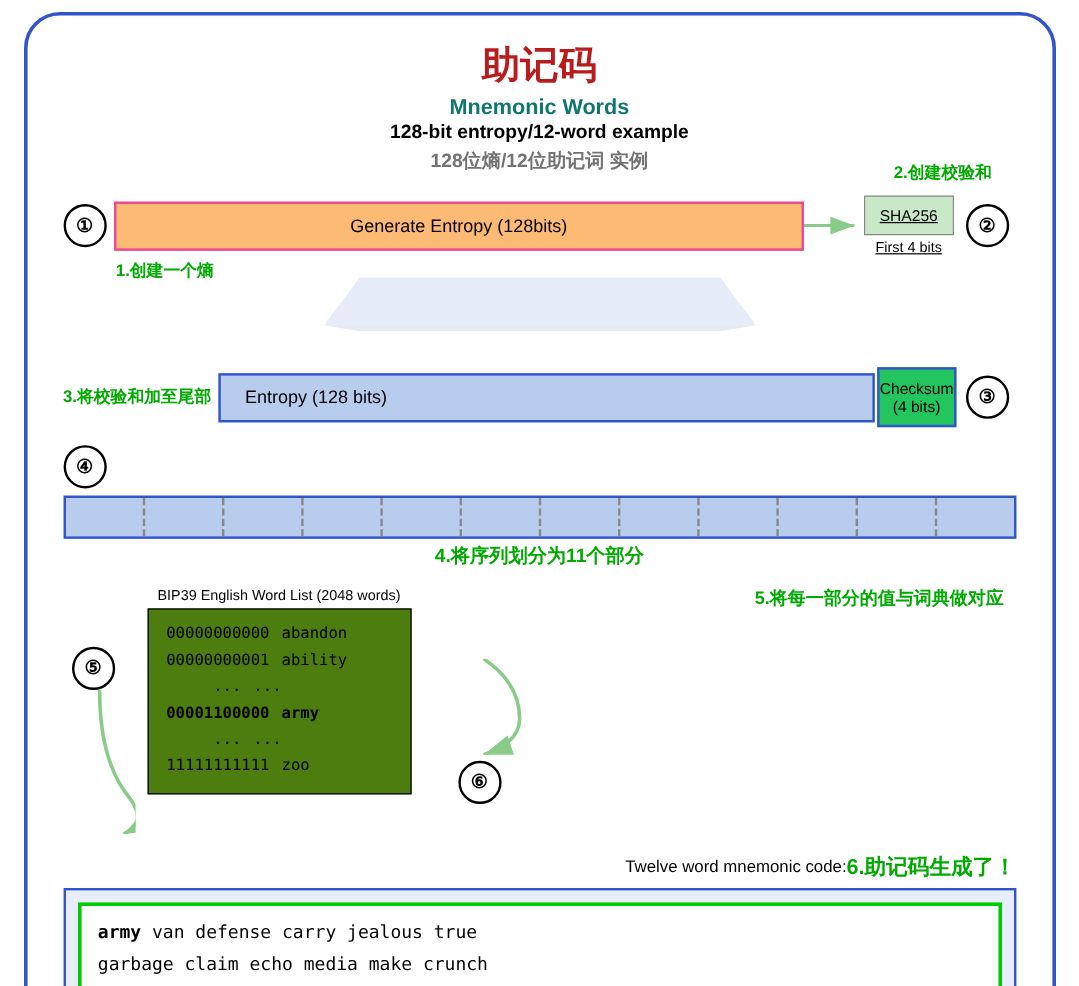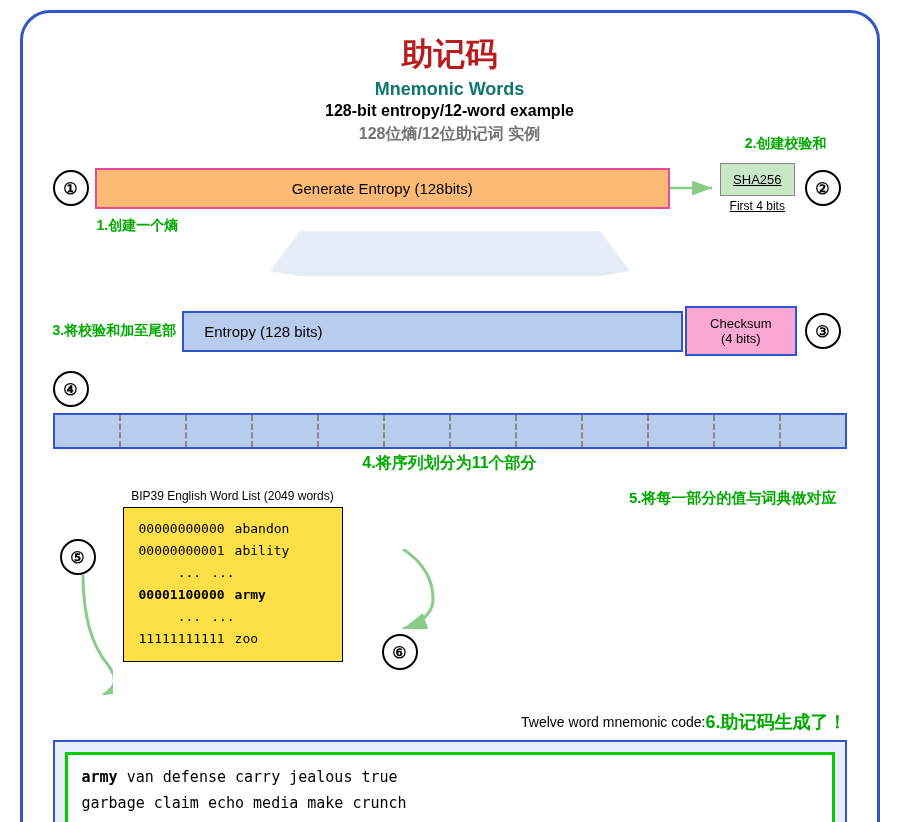--- a/index.html
+++ b/index.html
@@ -129,23 +129,23 @@
     }
     .entropy128-box {
       flex: 1;
       background: #b8ccee;
       border: 2px solid #3355cc;
       padding: 10px 20px;
       font-size: 15px;
       color: #000;
     }
     .checksum-box {
-      background: #f9a8d4;
+      background: #22c55e;
       border: 2px solid #3355cc;
-      padding: 8px 23px;
+      padding: 8px 0;
       font-size: 13px;
       text-align: center;
       margin-left: 2px;
       flex-shrink: 0;
     }
 
     
     .row3 {
       margin-top: 15px;
       margin-bottom: 8px;
@@ -206,21 +206,21 @@
       margin-right: 15px;
     }
     .wordlist-title {
       text-align: center;
       font-size: 12px;
       color: #000;
       margin-bottom: 4px;
     }
     .wordlist-box {
       border: 1px solid #000;
-      background: #fde047;
+      background: #4d7c0f;
       padding: 10px 15px;
       font-size: 13px;
       font-family: monospace;
       line-height: 1.7;
       width: 220px;
     }
     .wl-row {
       display: flex;
       gap: 10px;
     }
@@ -368,21 +368,21 @@
           <defs>
             <marker id="garr" markerWidth="8" markerHeight="6" refX="8" refY="3" orient="auto">
               <polygon points="0 0, 8 3, 0 6" fill="#88cc88"></polygon>
             </marker>
           </defs>
           <path d="M30,0 Q30,60 55,90 Q70,110 50,120" stroke="#88cc88" stroke-width="3" fill="none" marker-end="url(#garr)"></path>
         </svg>
       </div>
 
       <div class="wordlist-container">
-        <div class="wordlist-title">BIP39 English Word List (2049 words)</div>
+        <div class="wordlist-title">BIP39 English Word List (2048 words)</div>
         <div class="wordlist-box">
           <div class="wl-row">
             <span class="wl-num">00000000000</span>
             <span class="wl-word">abandon</span>
           </div>
           <div class="wl-row">
             <span class="wl-num">00000000001</span>
             <span class="wl-word">ability</span>
           </div>
           <div class="wl-row">

